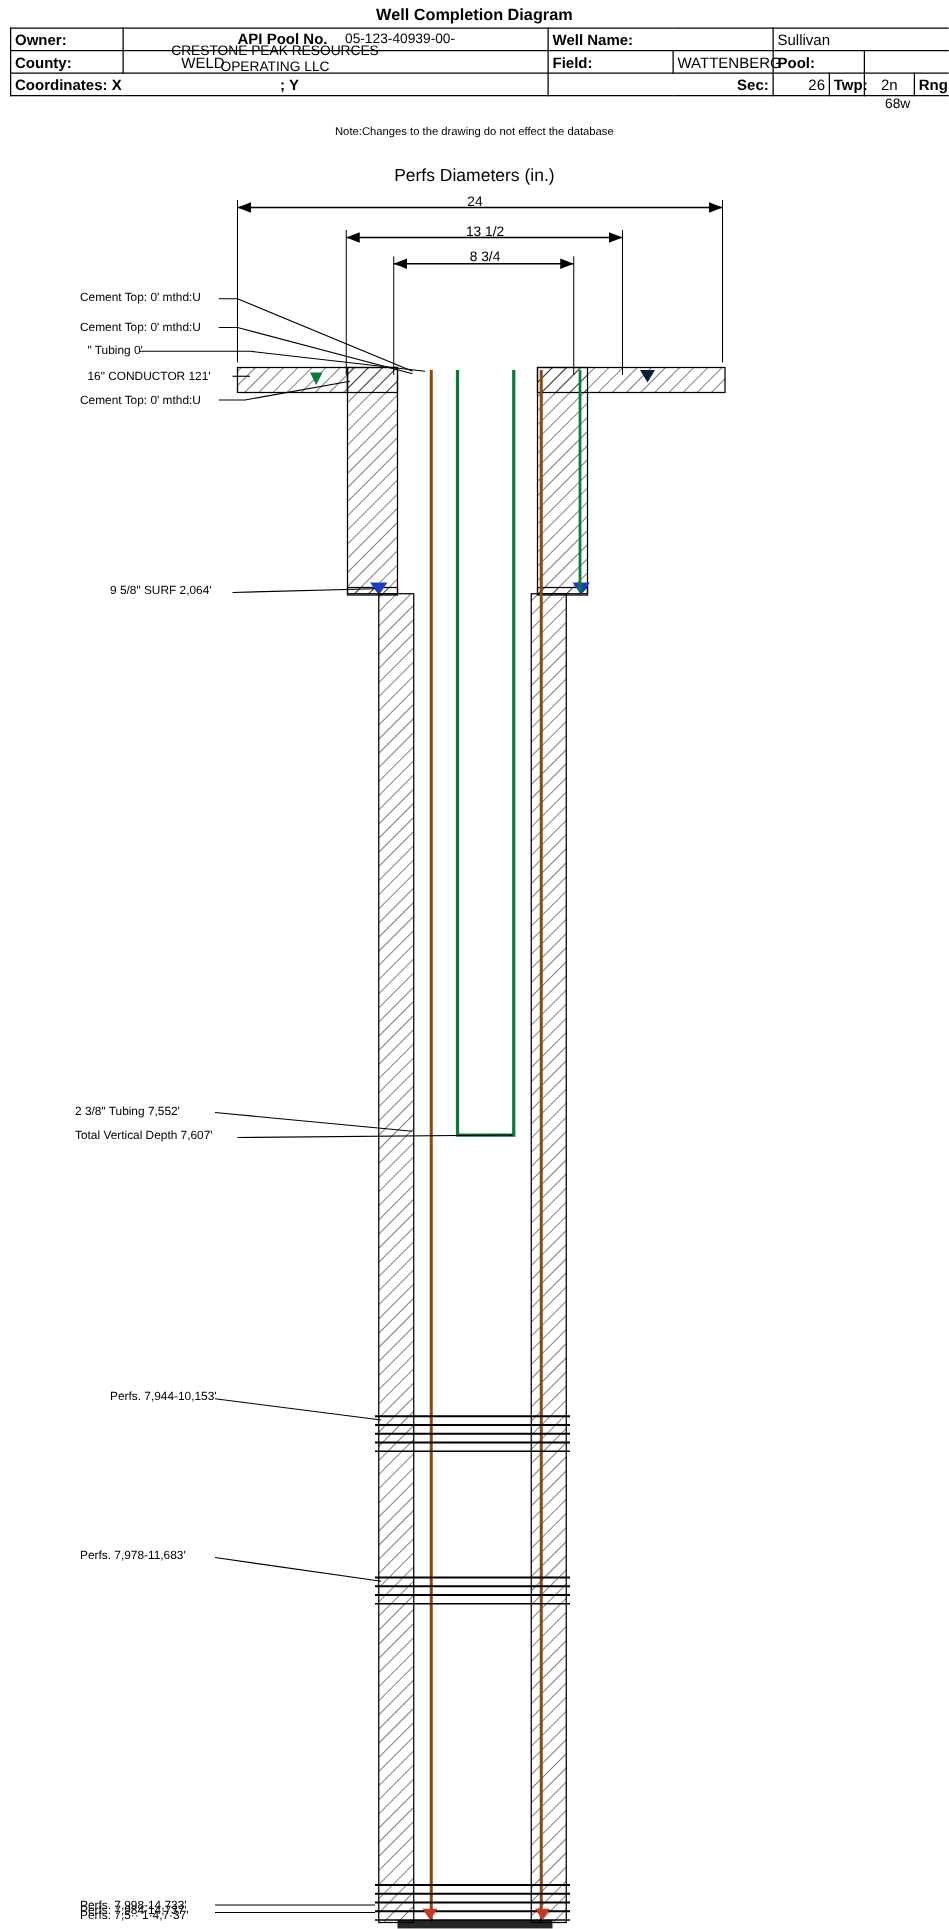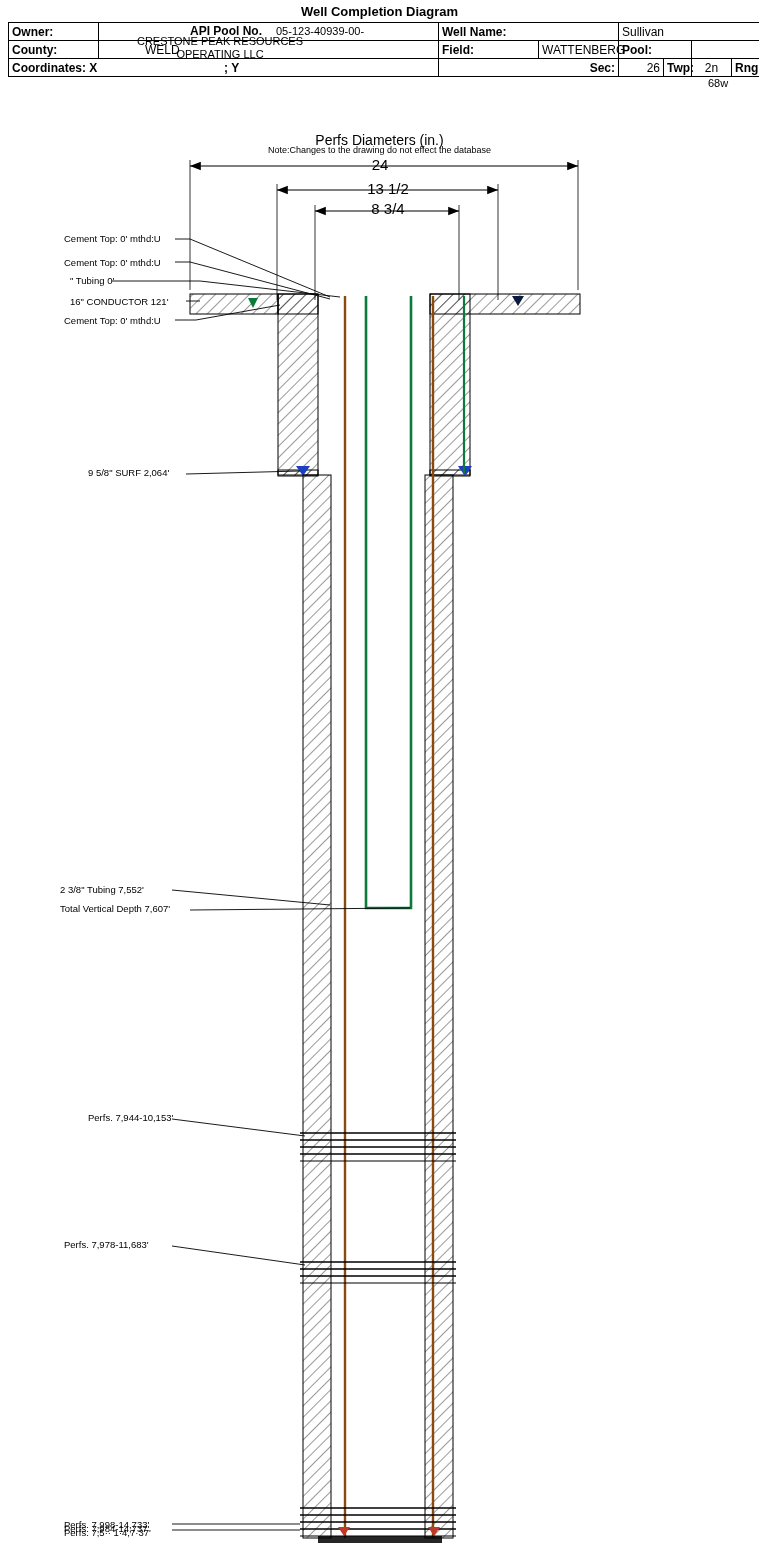--- a/index.html
+++ b/index.html
@@ -67,42 +67,41 @@
     text-align: center;
     line-height: 13px;
   }
   #note {
     position: absolute;
     left: 0;
     top: 96px;
     width: 743px;
     text-align: center;
     font-size: 9px;
-    margin-top: 45px;
   }
 
   
   #diagram {
     position: absolute;
     left: 0;
     top: 0;
     width: 759px;
     height: 1543px;
   }
   #bore-title {
     position: absolute;
     left: 0;
     top: 132px;
     width: 759px;
     text-align: center;
     font-size: 14px;
   }
   .dim-label {
     position: absolute;
-    font-size: 15px;
+    font-size: 11px;
     text-align: center;
   }
   .note-label {
     position: absolute;
     font-size: 9.5px;
     white-space: nowrap;
   }
 </style>
 </head>
 <body>

